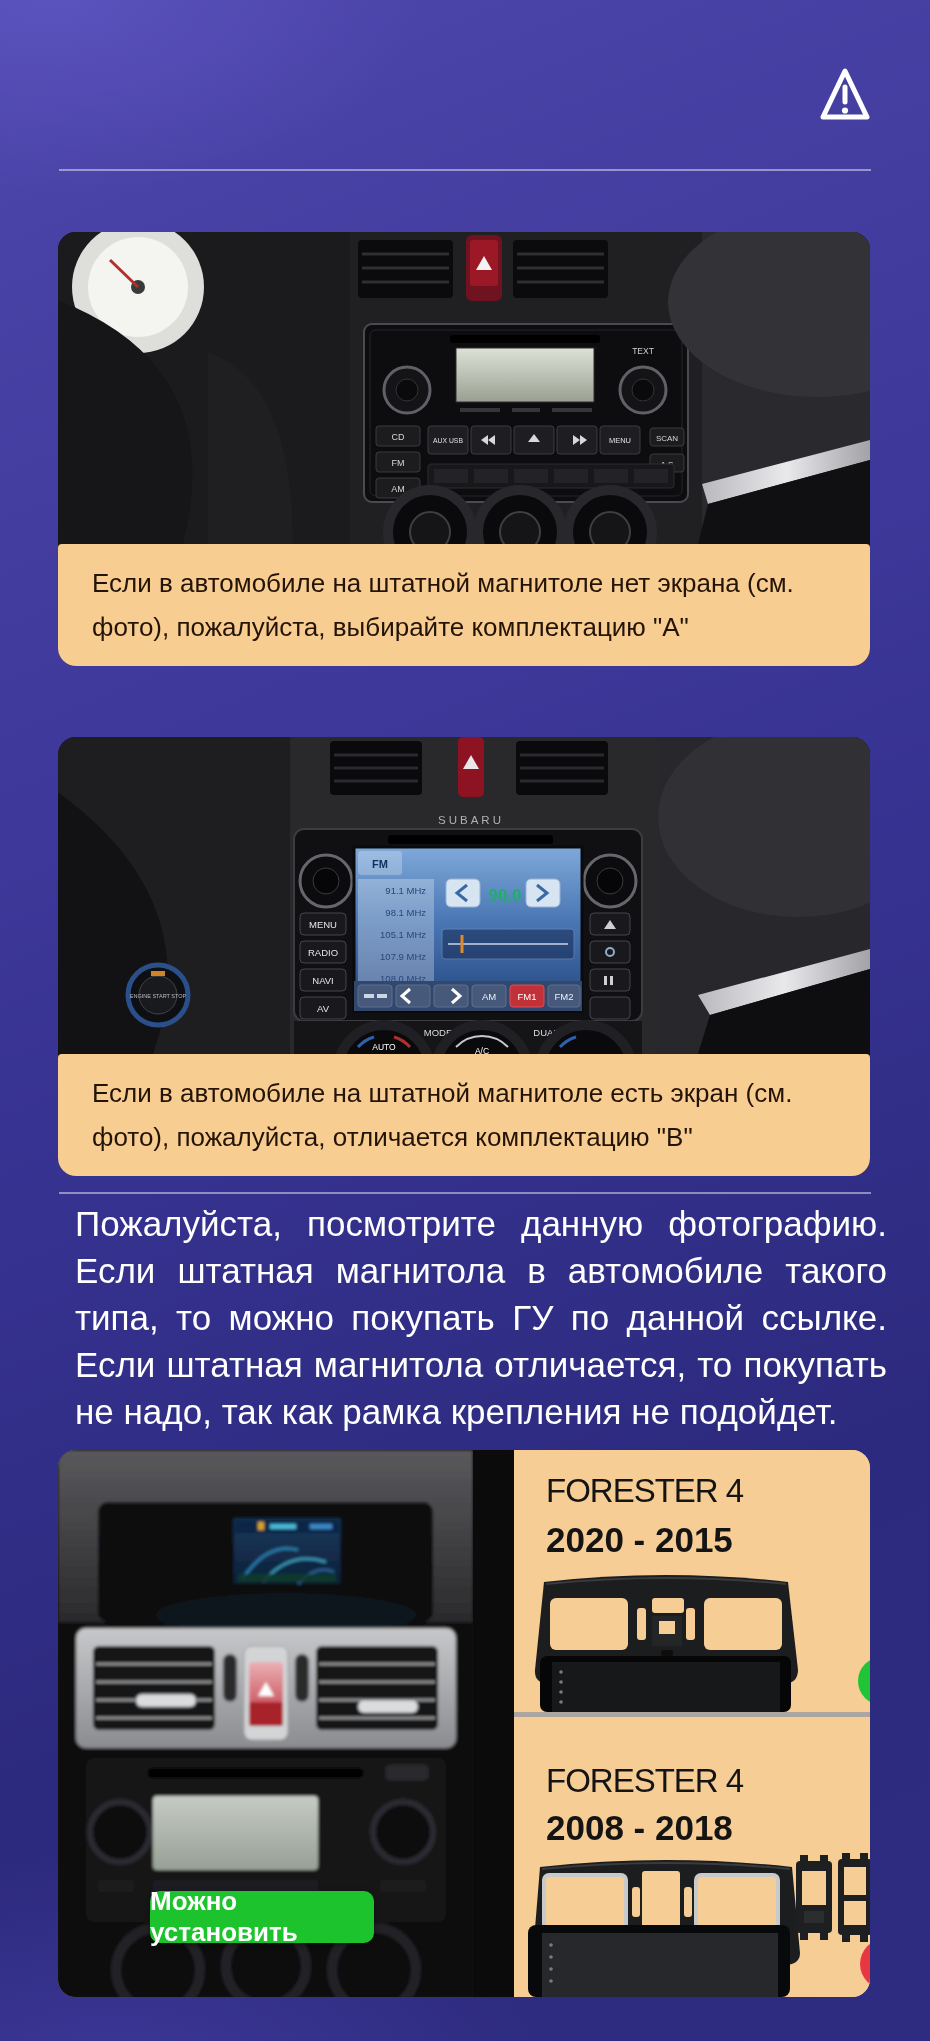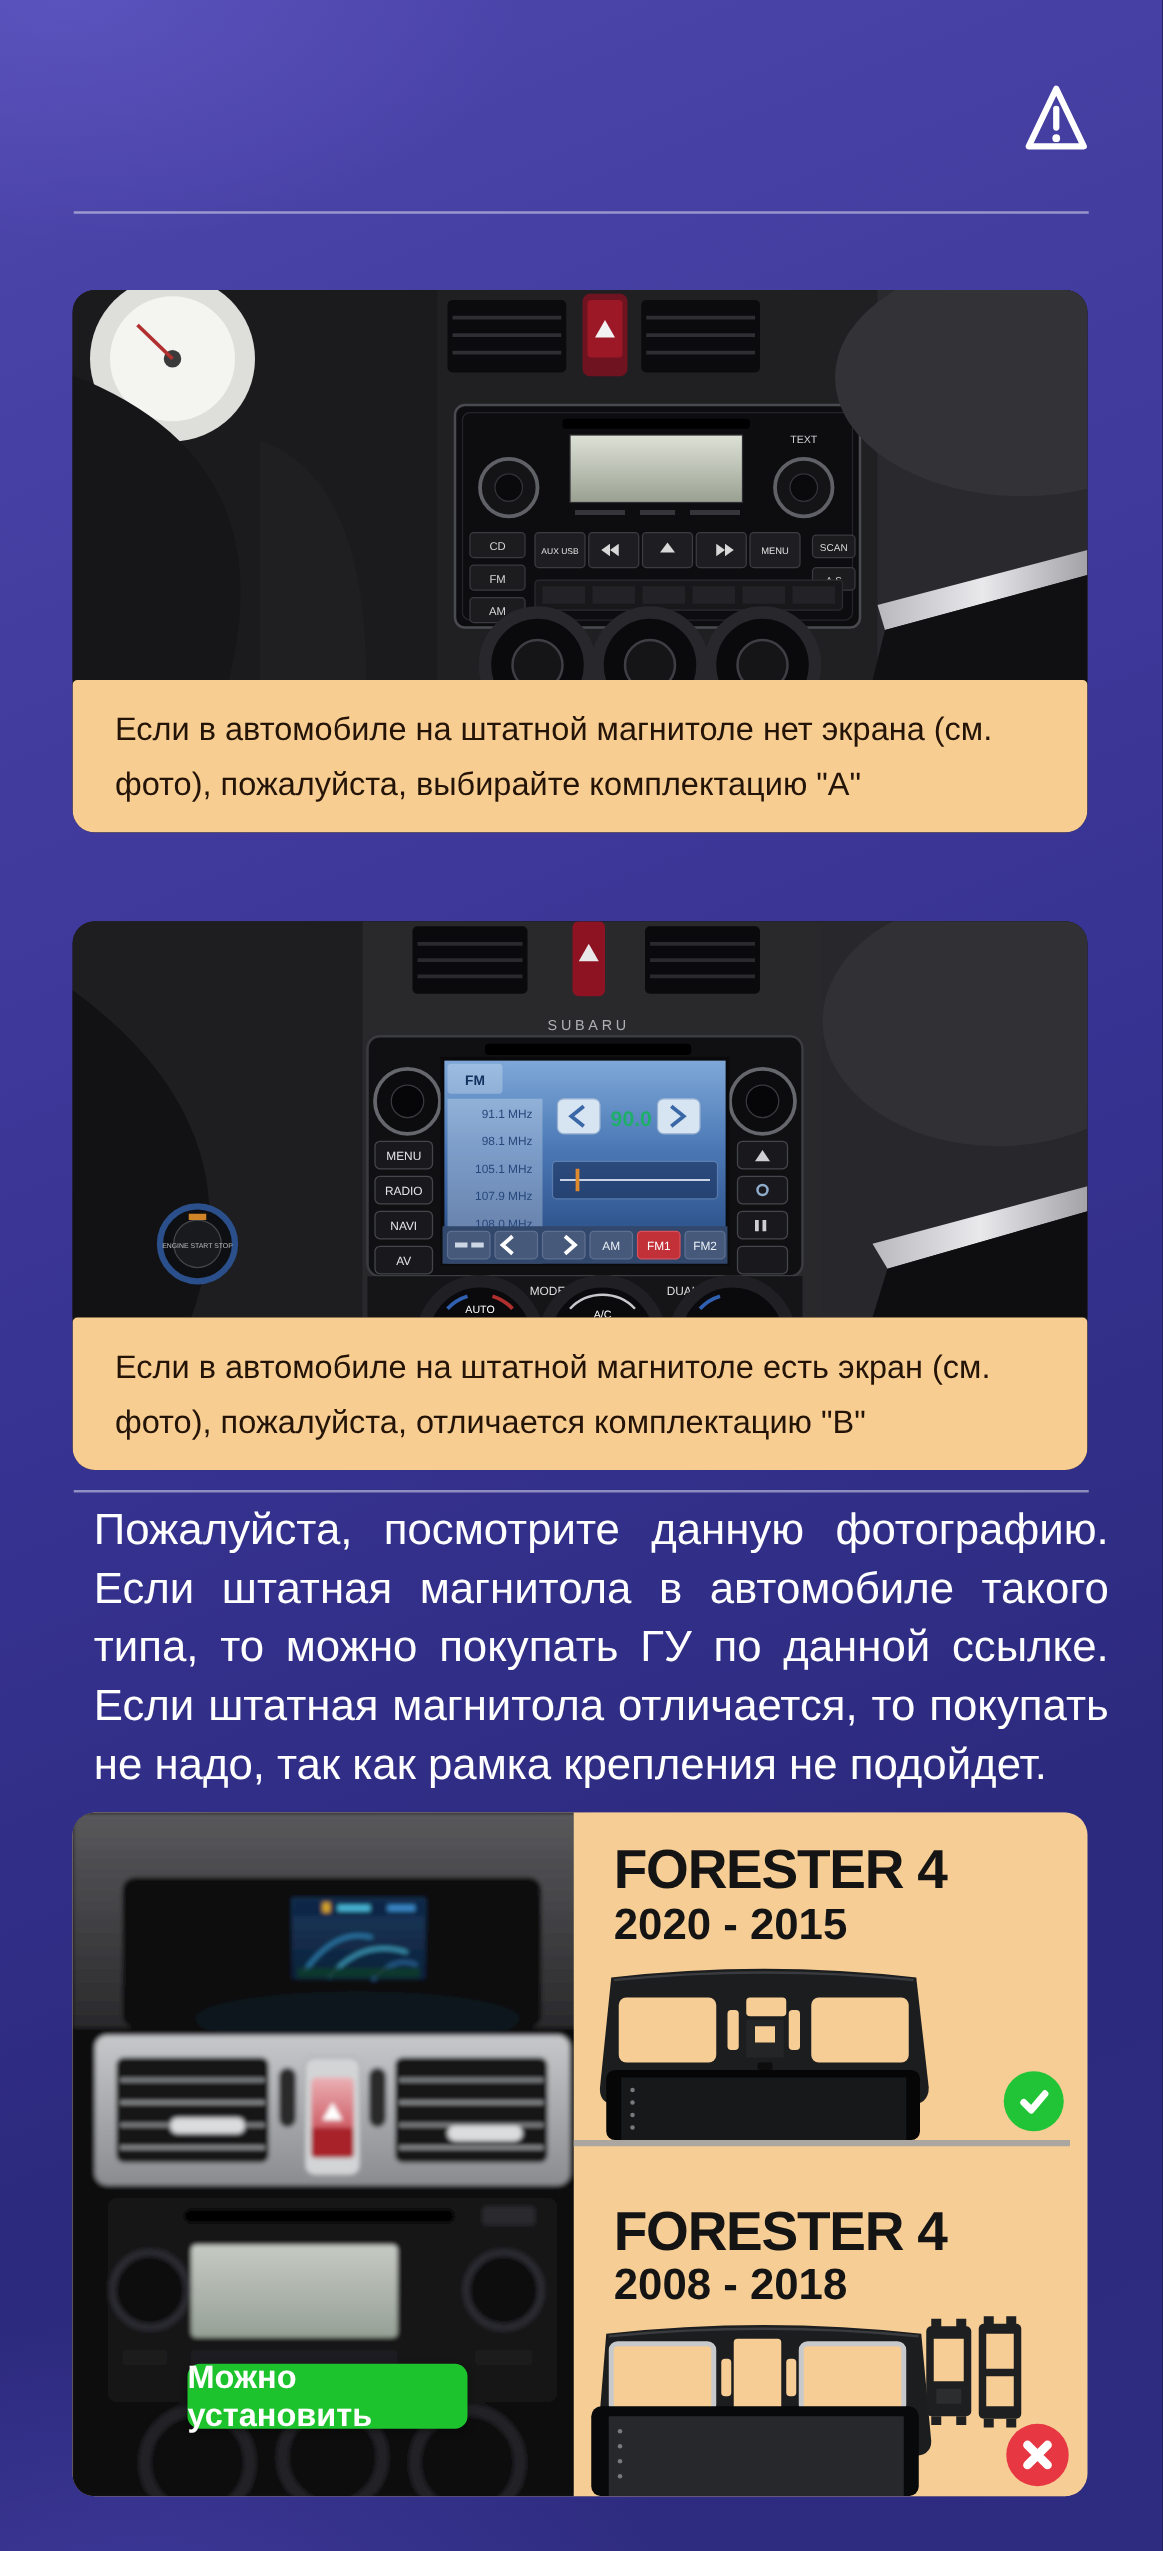--- a/index.html
+++ b/index.html
@@ -17,25 +17,25 @@
   .rule1{top:169px}.rule2{top:1192px}
   .card{position:absolute;left:58px;width:812px;border-radius:18px;overflow:hidden;background:#141416;}
   .card1{top:232px;height:434px}.card2{top:737px;height:439px}
   .card svg{display:block}
   .caption{
     position:absolute;left:0;right:0;bottom:0;background:#f8cd92;border-radius:4px;
     padding:17px 34px;font-size:26px;line-height:44px;color:#241408;box-sizing:border-box;height:122px;
   }
   .note{position:absolute;left:59px;top:1184px;width:812px;margin:16px;color:#ffffff;font-size:35px;line-height:47px;text-align:justify;}
   .bottom-card{position:absolute;left:58px;top:1450px;width:812px;height:547px;border-radius:18px;overflow:hidden;display:flex;background:#f6cd95;}
-  .photo3wrap{position:relative;width:401px;height:547px;flex:none;background:#0b0b0c;}
+  .photo3wrap{position:relative;width:456px;height:547px;flex:none;background:#0b0b0c;}
   .install-btn{position:absolute;left:92px;top:441px;width:224px;height:52px;background:#1dc32d;border-radius:10px;
     color:#fff;font-size:26px;font-weight:bold;display:flex;align-items:center;justify-content:center;box-shadow:0 2px 6px rgba(0,0,0,.35);}
   .compat{position:relative;width:397px;height:547px;flex:none;background:#f6cd95;}
-  .model{position:absolute;left:32px;color:#141414;font-weight:bold;font-size:44px;letter-spacing:-1px;line-height:1;}
+  .model{position:absolute;left:32px;color:#141414;font-weight:normal;font-size:33px;letter-spacing:-1px;line-height:1;}
   .years{position:absolute;left:32px;color:#141414;font-weight:bold;font-size:35px;line-height:1;}
   .t1{top:24px}.y1{top:72px}.t2{top:314px}.y2{top:360px}
   .frameA{position:absolute;left:0;top:120px}
   .frameB{position:absolute;left:0;top:395px}
   .gray-rule{position:absolute;left:0;top:262px;width:397px;height:5px;background:#aba69f;}
   .badge{border-radius:50%;display:flex;align-items:center;justify-content:center;position:absolute;}
   .check{left:344px;top:207px;width:48px;height:48px;background:#21c437;}
   .cross{left:346px;top:489px;width:50px;height:50px;background:#e73743;}
 </style>
 </head>

